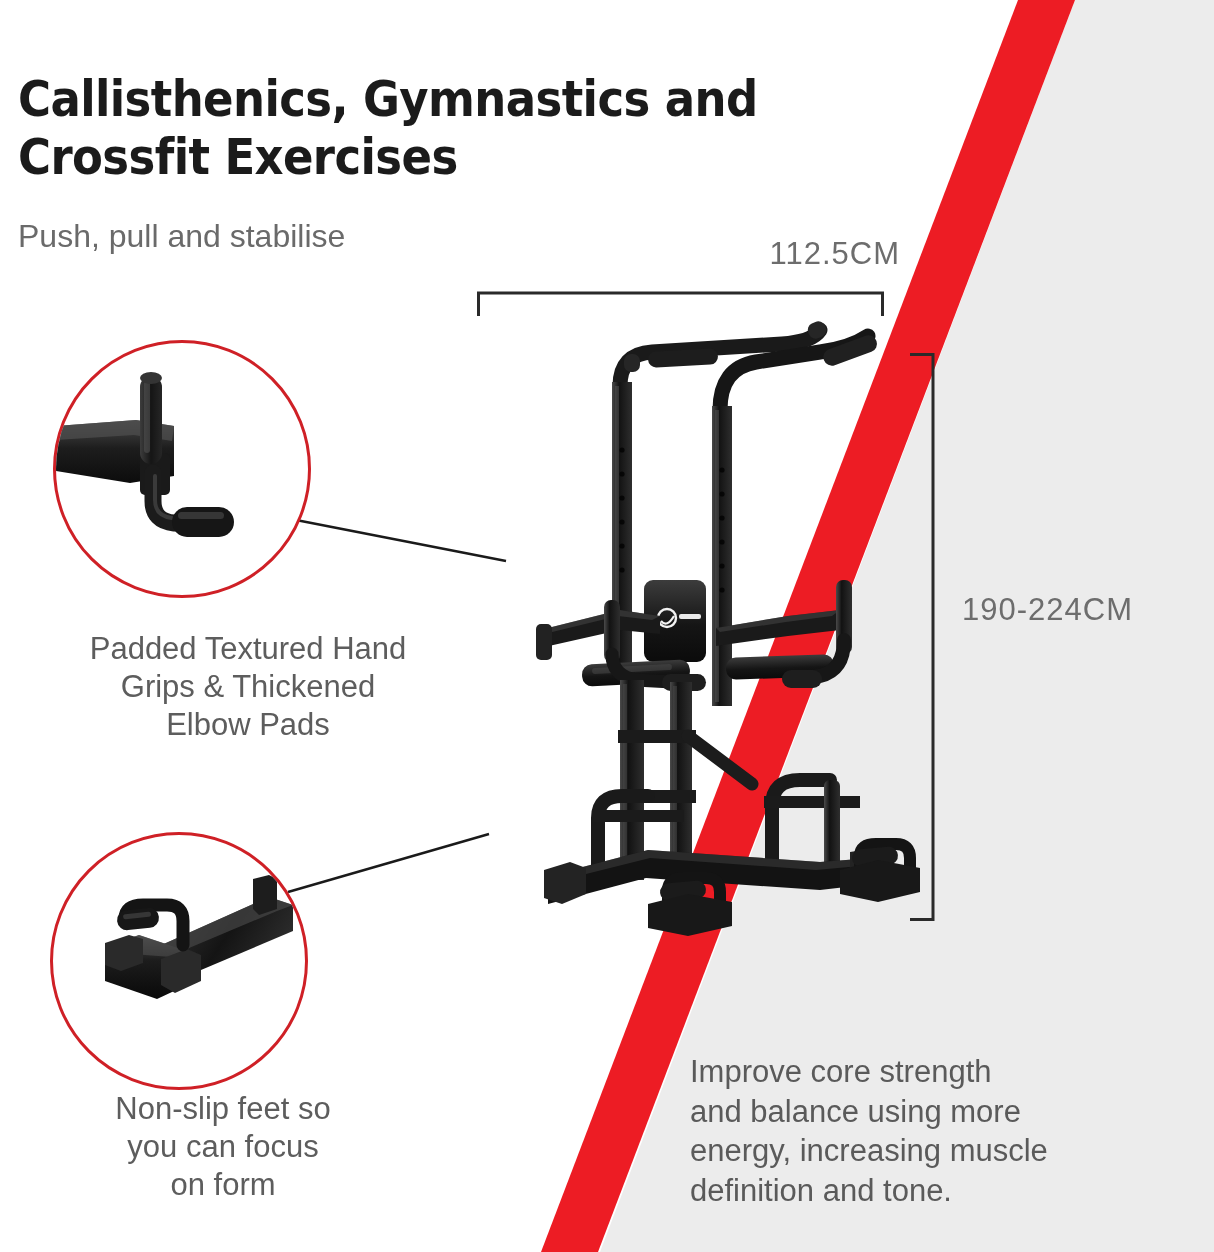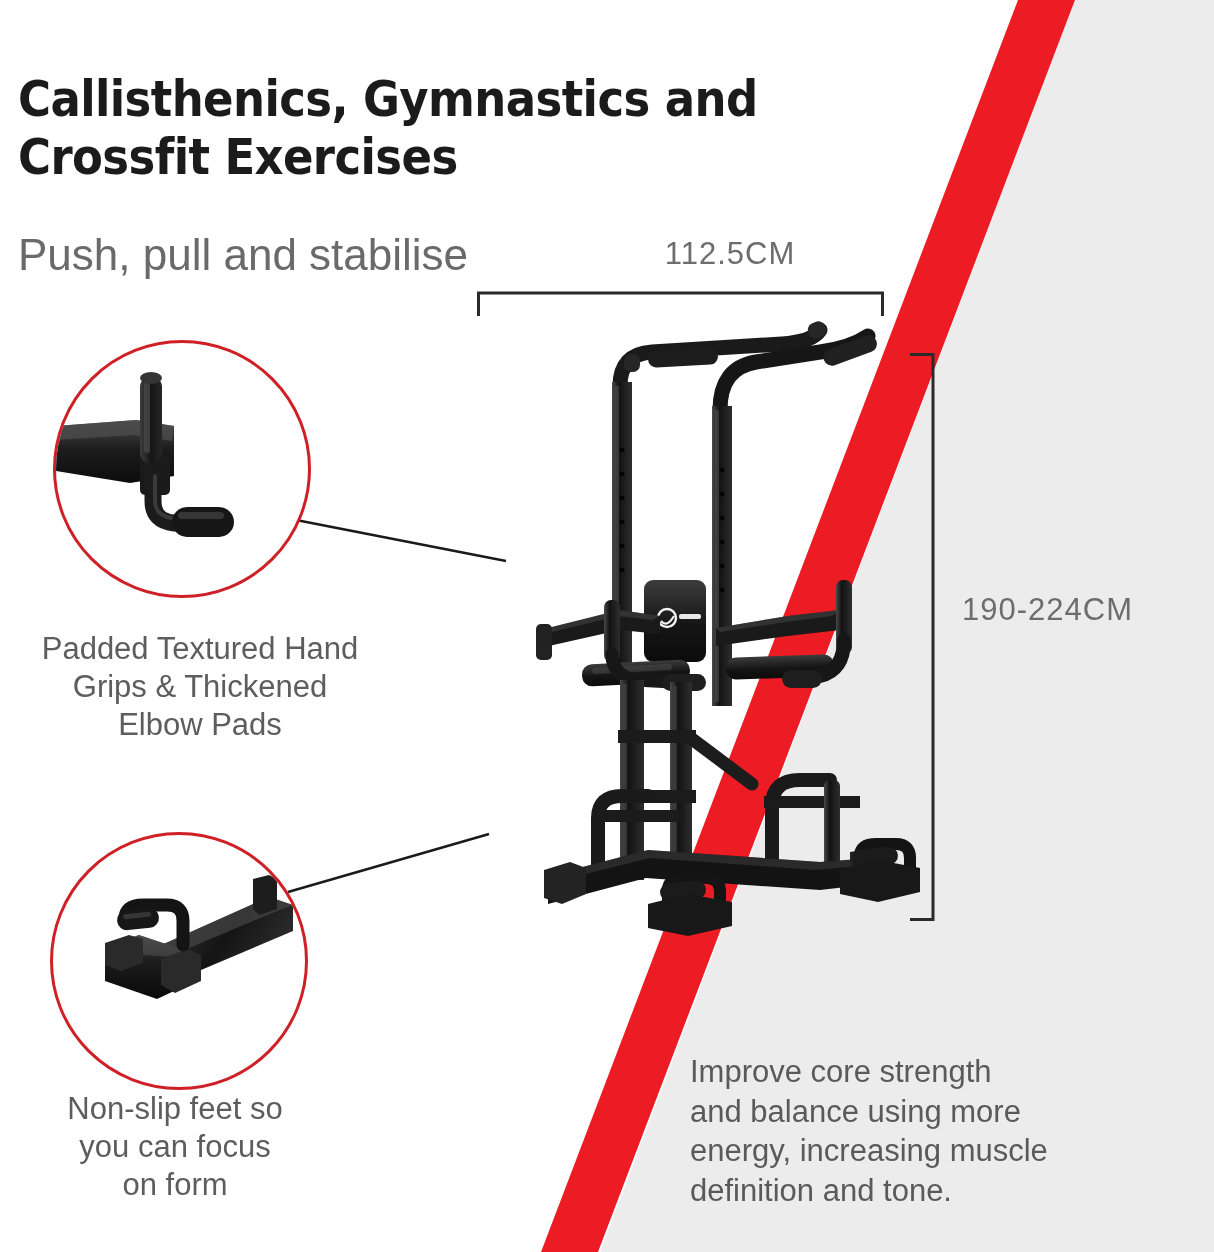--- a/index.html
+++ b/index.html
@@ -18,43 +18,43 @@
   .title{
     position:absolute;left:18px;top:36px;width:880px;
     font-family:"DejaVu Sans Condensed","Liberation Sans", sans-serif;
     font-weight:bold;font-size:50px;line-height:1.16;
     letter-spacing:-0.6px;color:#1b1b1b;
     white-space:pre-line;
   }
   .subtitle{
     position:absolute;left:18px;top:185px;width:700px;
     font-family:"Liberation Sans", sans-serif;
-    font-weight:400;font-size:44px;line-height:1.2;color:#6a6a6a;
+    font-weight:400;font-size:32px;line-height:1.2;color:#6a6a6a;
   }
 
   
   .dim-width{
     position:absolute;left:560px;top:236px;width:340px;
-    text-align:center;
+    text-align:right;
     font-family:"Liberation Sans", sans-serif;
     font-size:31px;letter-spacing:1px;color:#6d6d6d;
   }
   .dim-height{
     position:absolute;left:962px;top:592px;width:250px;
     font-family:"Liberation Sans", sans-serif;
     font-size:31px;letter-spacing:1px;color:#6d6d6d;
     white-space:nowrap;
   }
 
   
   .cap{
     position:absolute;
     font-family:"Liberation Sans", sans-serif;
     font-size:31px;line-height:1.22;color:#5d5d5d;
-    text-align:center;white-space:pre-line;
+    text-align:center;white-space:pre-line;margin-left:48px;
   }
   #cap-grips{left:0px;top:630px;width:400px;}
   #cap-feet{left:10px;top:1090px;width:330px;}
 
   
   .blurb{
     position:absolute;left:690px;top:1052px;width:490px;
     font-family:"Liberation Sans", sans-serif;
     font-size:31px;line-height:1.28;color:#5a5a5a;
     white-space:pre-line;

